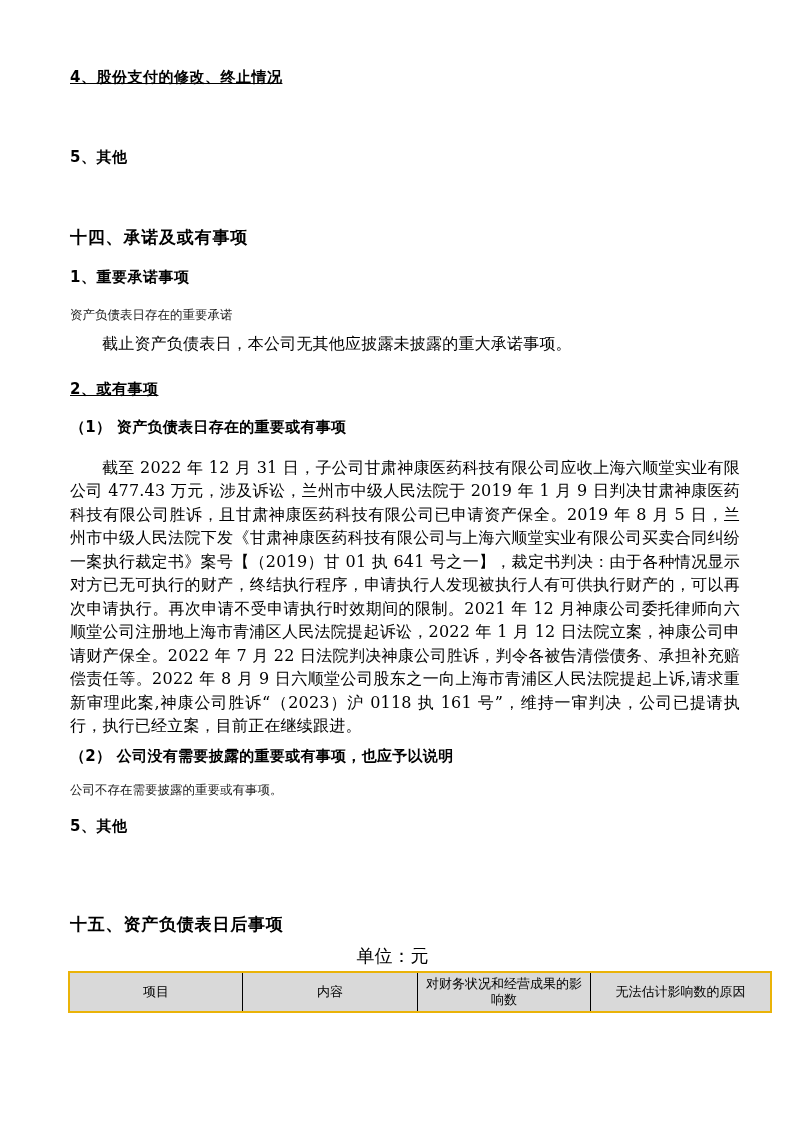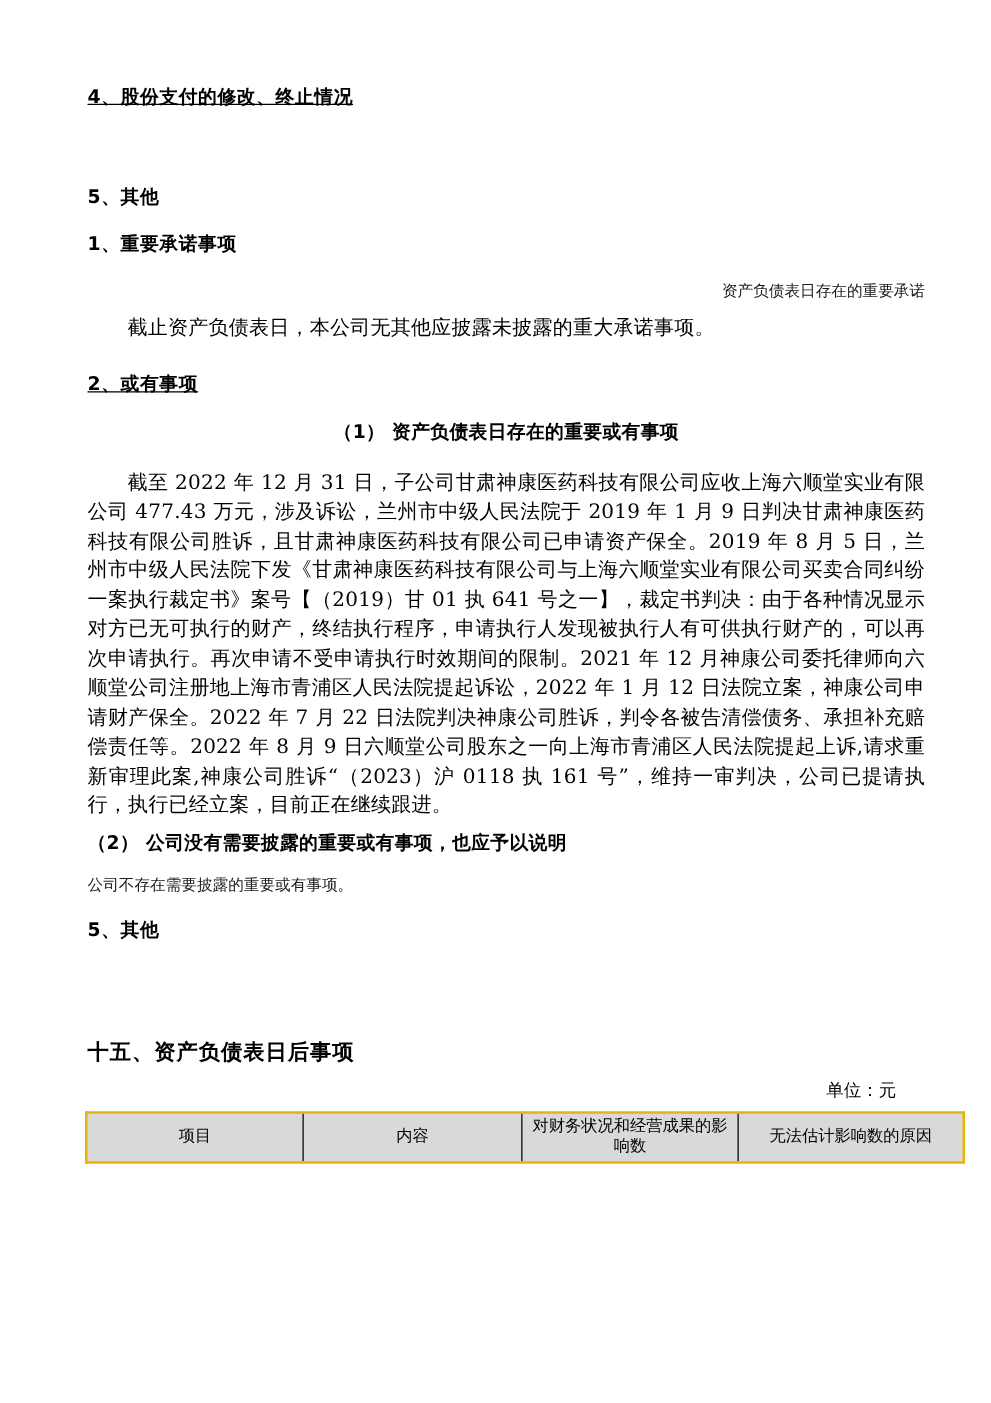--- a/index.html
+++ b/index.html
@@ -51,39 +51,39 @@
     line-height: 23.5px;
     text-align: justify;
     text-indent: 2em;
     font-family: "DejaVu Serif", "Liberation Serif", serif;
     letter-spacing: 0.2px;
   }
   .m-h4        { margin-top: 67px; text-decoration: underline; }
   .m-h5        { margin-top: 60px; }
   .m-h14       { margin-top: 58px; }
   .m-sub1      { margin-top: 18px; }
-  .m-note1     { margin-top: 19px; text-align: right; }
+  .m-note1     { margin-top: 19px; }
   .m-para1     { margin-top: 9px;  }
   .m-sub2      { margin-top: 23px; text-decoration: underline; }
-  .m-item1     { margin-top: 18px; text-align: center; }
+  .m-item1     { margin-top: 18px; }
   .m-longpara  { margin-top: 19px; }
   .m-item2     { margin-top: 8px;  }
   .m-note2     { margin-top: 15px; }
   .m-sub3      { margin-top: 18px; }
   .m-h15       { margin-top: 76px; }
   .m-sub115    { margin-top: 18px; }
   
   .unit-line {
     margin-top: 12px;
     width: 649px;
     margin-left: -2px;
-    text-align: right;
-    font-size: 14px;
+    text-align: center;
+    font-size: 18px;
     line-height: 17px;
-    font-family: Liberation Mono, monospace;
+    font-family: Liberation Serif, serif;
   }
   table.data-table {
     margin-top: 6px;
     margin-left: -2px;
     width: 649px;
     border-collapse: collapse;
     table-layout: fixed;
   }
   table.data-table th {
     border: 1px solid #000000;
@@ -107,20 +107,21 @@
 </style>
 </head>
 <body>
 
 <div class="page">
 
   <div class="h-num m-h4">4、股份支付的修改、终止情况</div>
 
   <div class="h-num m-h5">5、其他</div>
 
+  <div class="h-chapter m-h14">十四、承诺及或有事项</div>
 
   <div class="h-num m-sub1">1、重要承诺事项</div>
 
   <div class="note m-note1">资产负债表日存在的重要承诺</div>
 
   <div class="body-para m-para1">截止资产负债表日，本公司无其他应披露未披露的重大承诺事项。</div>
 
   <div class="h-num m-sub2">2、或有事项</div>
 
   <div class="h-paren m-item1">（1）  资产负债表日存在的重要或有事项</div>

